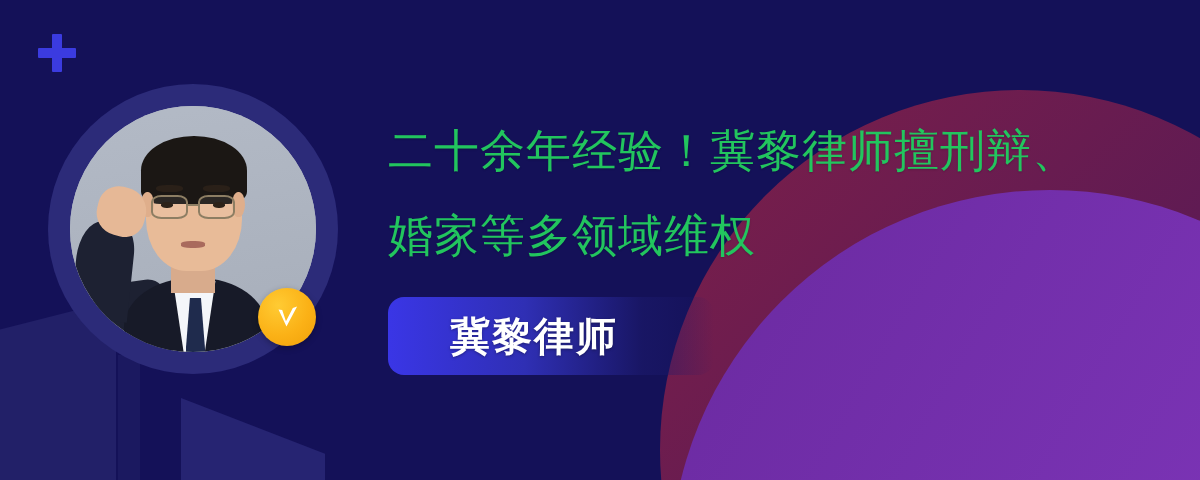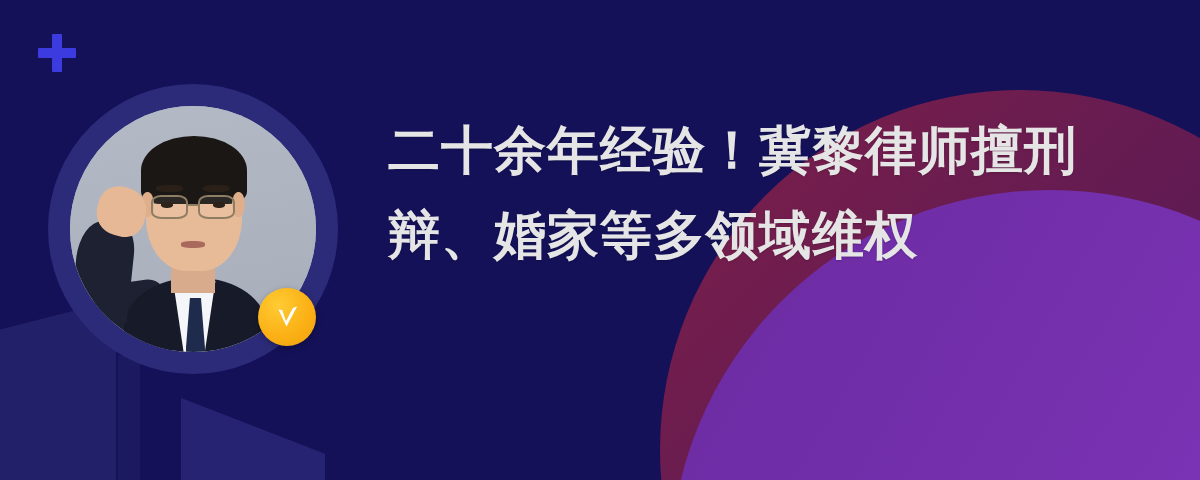--- a/index.html
+++ b/index.html
@@ -119,24 +119,24 @@
     display:flex; align-items:center; justify-content:center;
   }
   #verified-badge svg { width:34px; height:34px; display:block; }
 
   
   #copy {
     position:absolute; left:388px; top:108px;
     width:700px;
   }
   #headline {
-    font-size:52px;
+    font-size:45px;
     line-height:85px;
-    font-weight:700;
-    color:#e5e5e5;
+    font-weight:400;
+    color:#22c55e;
     letter-spacing:1px;
     white-space:normal;
     text-shadow:0 1px 2px rgba(0,0,0,.18);
   }
 
   
   #name-pill {
     position:absolute; left:388px; top:297px;
     width:326px; height:78px;
     border-radius:16px;
@@ -192,14 +192,17 @@
   <div id="verified-badge">
     <svg viewBox="0 0 32 32" aria-hidden="true">
       <path d="M8 9 L15.5 25 L25.5 6 L21.5 7.5 L15 20 L11.5 9.5 Z" fill="#ffffff"></path>
     </svg>
   </div>
 
   <div id="copy">
     <div id="headline">二十余年经验！冀黎律师擅刑辩、婚家等多领域维权</div>
   </div>
 
+  <div id="name-pill">
+    <span id="name-text">冀黎律师</span>
+  </div>
 
 </div>
 
 </body></html>

